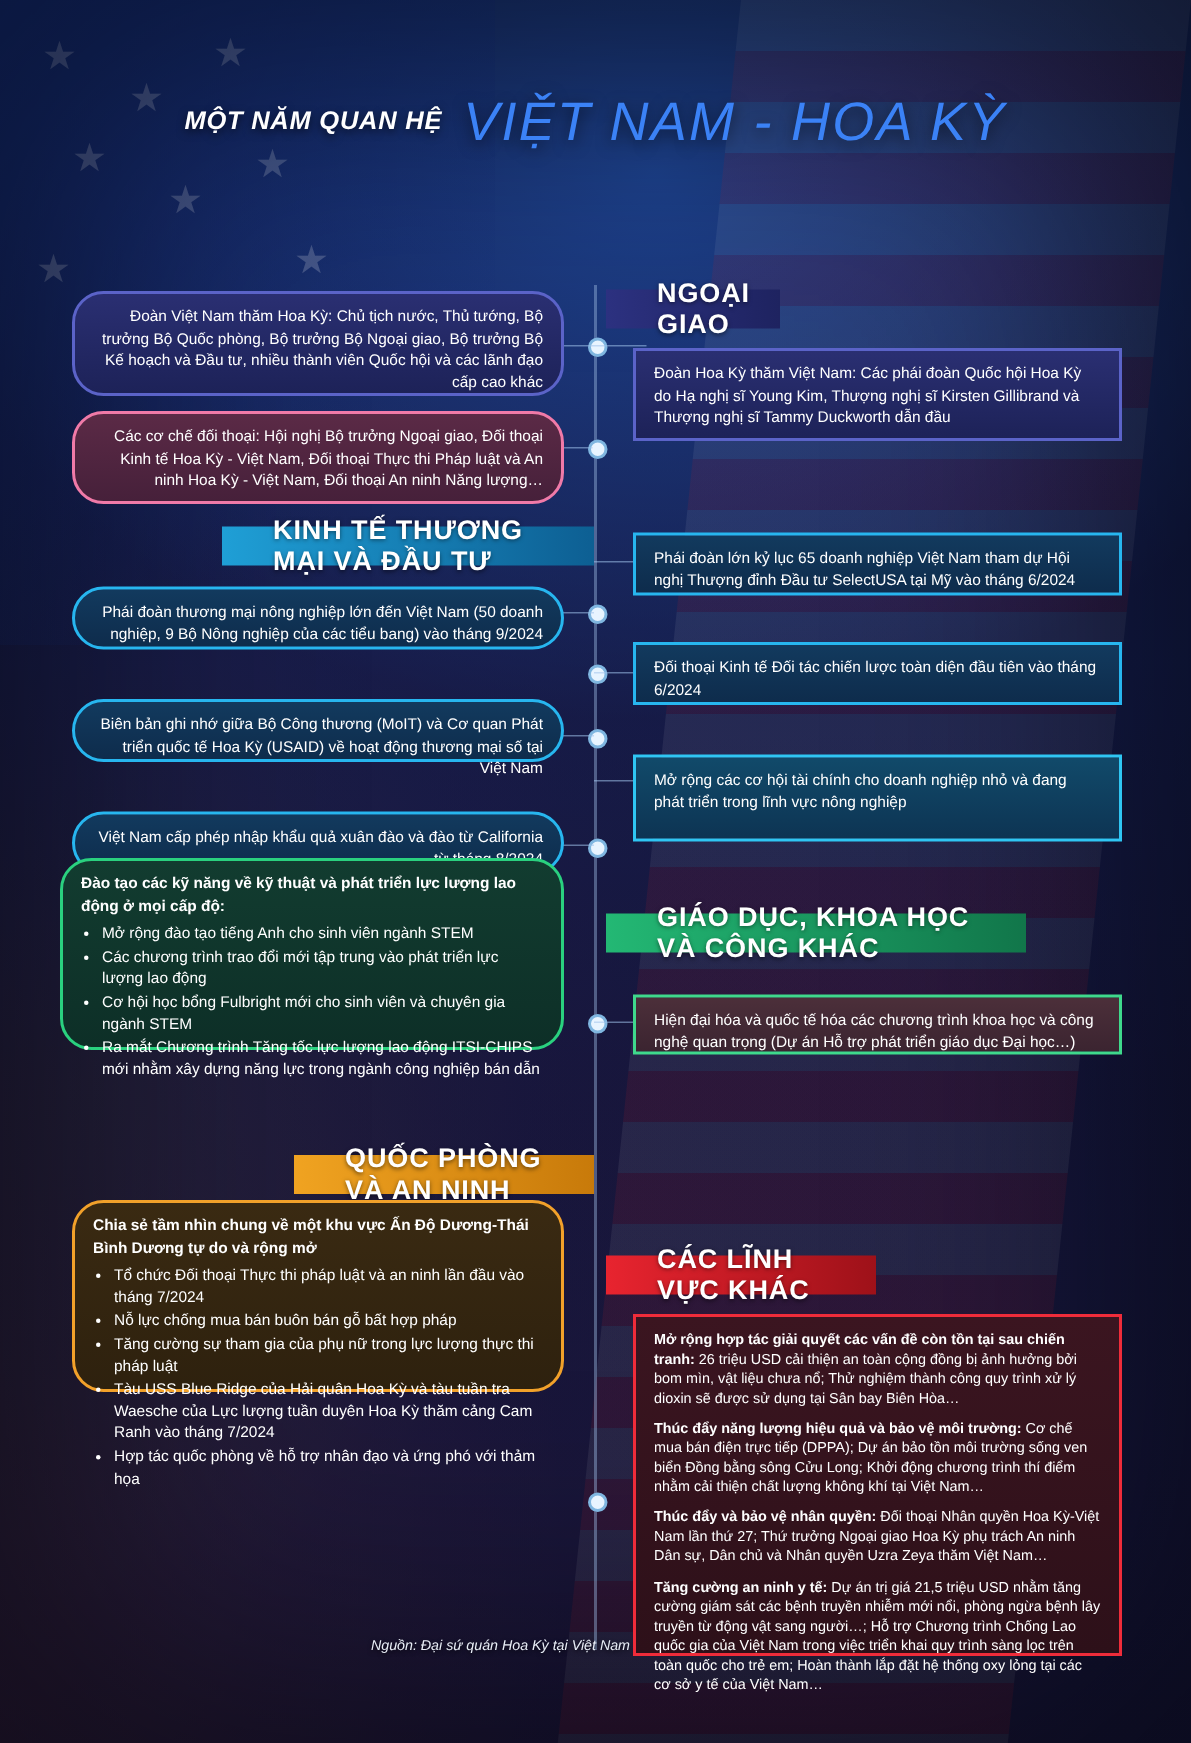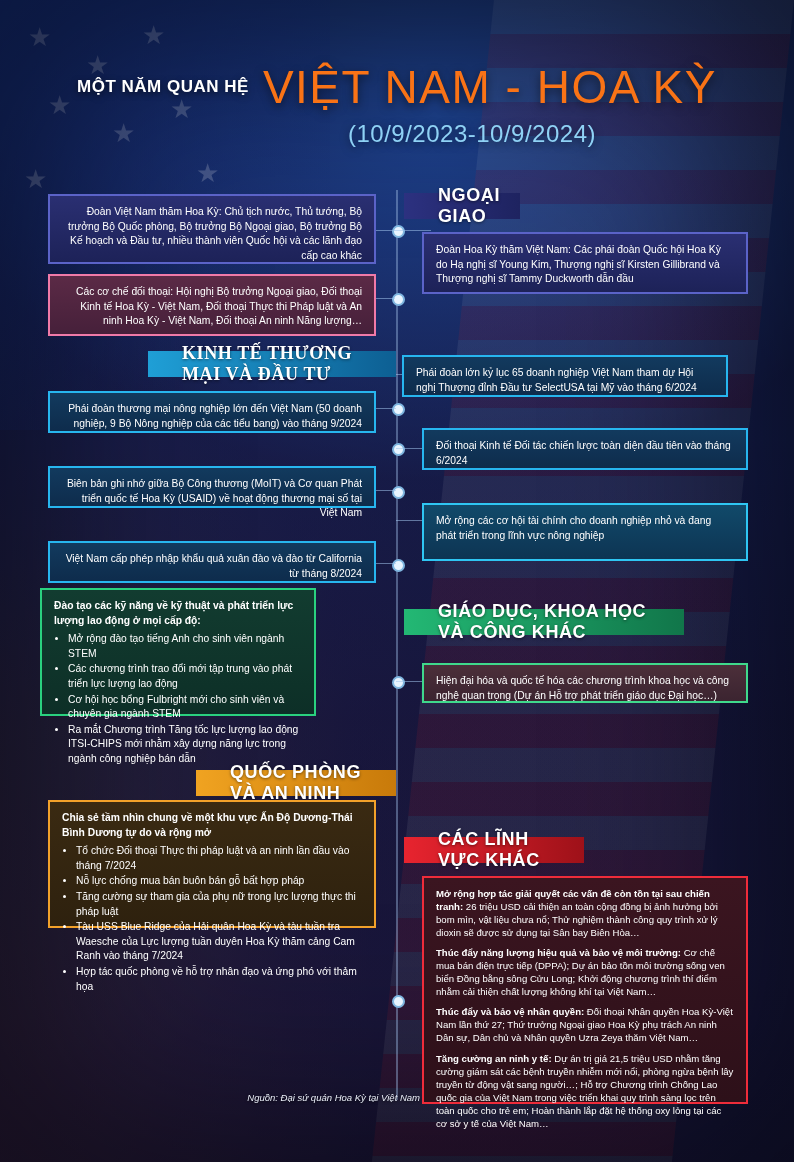--- a/index.html
+++ b/index.html
@@ -35,31 +35,31 @@
       rgba(255,255,255,.09) 0px, rgba(255,255,255,.09) 34px,
       rgba(200,30,40,.16) 34px, rgba(200,30,40,.16) 68px);
     opacity:.75;
     transform:skewX(-6deg);
     transform-origin:top right;
   }
   .vignette{position:absolute;inset:0;box-shadow:inset 0 0 180px 60px rgba(0,0,0,.45);}
   .star{position:absolute;color:rgba(255,255,255,.20);font-size:26px;line-height:1;}
 
   
-  #header{position:absolute;left:0;top:60px;width:794px;text-align:center;}
+  #header{position:absolute;left:0;top:60px;width:794px;text-align:center;font-style:italic;}
   .h-left{
     display:inline-block;vertical-align:middle;text-align:right;
     color:#ffffff;font-weight:bold;line-height:1.35;letter-spacing:.5px;
     text-shadow:0 2px 6px rgba(0,0,0,.6);
   }
   .h-l1{font-size:17px;}
   .h-l2{font-size:17px;}
   .h-right{
     display:inline-block;vertical-align:middle;margin-left:14px;
-    font-size:46px;font-weight:300;color:#f97316;letter-spacing:1.5px;
+    font-size:36px;font-weight:300;color:#3b82f6;letter-spacing:1.5px;
     text-shadow:0 3px 10px rgba(0,0,0,.55);
   }
   .h-dates{
     margin-top:6px;text-align:center;
     font-size:24px;color:#8fd2f5;letter-spacing:.5px;
     padding-left:150px;
     text-shadow:0 2px 8px rgba(0,0,0,.55);
   }
 
   
@@ -67,21 +67,21 @@
   .dot{position:absolute;width:9px;height:9px;border-radius:50%;background:#e8f4ff;border:2px solid #7fb6e0;}
   .connector{position:absolute;height:1px;background:rgba(160,195,235,.55);}
 
   
   .card{position:absolute;color:#fff;box-sizing:border-box;}
   .card .inner{
     box-sizing:border-box;width:100%;height:100%;
     padding:9px 12px;
     font-size:10.3px;line-height:1.42;
   }
-  .card.left .inner{text-align:right;}
+  .card.left .inner{text-align:right;border-radius:21px;}
   .card.right .inner{text-align:left;}
 
   
   .sk-navy  .inner{background:linear-gradient(180deg,#2a2f72,#1d2258);border:2px solid #5b63c8;}
   .sk-rose  .inner{background:linear-gradient(180deg,#5b2a46,#46203a);border:2px solid #f07aa8;}
   .sk-cyan  .inner{background:linear-gradient(180deg,#123a5e,#0e2c4c);border:2px solid #27b6ef;}
   .sk-cyanp .inner{background:linear-gradient(180deg,#114a6a,#0d3453);border:2px solid #2fc6f3;}
   .sk-green .inner{background:linear-gradient(180deg,#123c30,#0d2f27);border:2px solid #2ad17f;}
   .sk-greenl .inner{background:linear-gradient(180deg,#4c2f3a,#3b2430);border:2px solid #3fd98c;}
   .sk-orange .inner{background:linear-gradient(180deg,#3a2a12,#2e210e);border:2px solid #f2a12a;}
@@ -90,21 +90,21 @@
   .shadow{position:absolute;left:5px;top:6px;width:100%;height:100%;background:rgba(0,0,0,.35);z-index:-1;}
 
   
   .banner{
     position:absolute;color:#fff;font-weight:bold;font-size:18px;
     letter-spacing:.6px;display:flex;align-items:center;
     padding:0 34px;height:26px;box-sizing:border-box;
     text-shadow:0 1px 3px rgba(0,0,0,.5);
   }
   .bn-navy{background:linear-gradient(90deg,#2c3180,#1e2360);}
-  .bn-cyan{background:linear-gradient(90deg,#1f9fd6,#0d5f93);font-family:Liberation Serif, serif;}
+  .bn-cyan{background:linear-gradient(90deg,#1f9fd6,#0d5f93);}
   .bn-green{background:linear-gradient(90deg,#23b874,#11764a);}
   .bn-orange{background:linear-gradient(90deg,#f0a321,#c87a0a);}
   .bn-red{background:linear-gradient(90deg,#e8242f,#9e1119);}
 
   .bullets{margin:4px 0 0 0;padding-left:14px;}
   .bullets li{margin:1px 0;}
   .card.left .bullets{padding-left:0;padding-right:14px;list-style-position:inside;}
   .b-title{font-weight:bold;}
 
   #source{
@@ -132,21 +132,20 @@
     <span class="star" style="left:138px;top:236px;">★</span>
   </div>
   <div class="bg-stripes"></div>
   <div class="vignette"></div>
 </div>
 
 <div id="header">
   <div class="h-left">
     <div class="h-l1">MỘT NĂM QUAN HỆ</div>
   </div><div class="h-right">VIỆT NAM - HOA KỲ</div>
-  <div class="h-dates">(10/9/2023-10/9/2024)</div>
 </div>
 
 <div id="spine"></div>
 
 <div class="dot" style="left:392px;top:225px;"></div>
 <div class="dot" style="left:392px;top:293px;"></div>
 <div class="dot" style="left:392px;top:403px;"></div>
 <div class="dot" style="left:392px;top:443px;"></div>
 <div class="dot" style="left:392px;top:486px;"></div>
 <div class="dot" style="left:392px;top:559px;"></div>
@@ -175,21 +174,21 @@
   <div class="inner">Đoàn Hoa Kỳ thăm Việt Nam: Các phái đoàn Quốc hội Hoa Kỳ do Hạ nghị sĩ Young Kim, Thượng nghị sĩ Kirsten Gillibrand và Thượng nghị sĩ Tammy Duckworth dẫn đầu</div>
 </div>
 
 <div class="card left sk-rose" style="left:48px;top:274px;width:328px;height:62px;">
   <div class="shadow"></div>
   <div class="inner">Các cơ chế đối thoại: Hội nghị Bộ trưởng Ngoại giao, Đối thoại Kinh tế Hoa Kỳ - Việt Nam, Đối thoại Thực thi Pháp luật và An ninh Hoa Kỳ - Việt Nam, Đối thoại An ninh Năng lượng…</div>
 </div>
 
 <div class="banner bn-cyan" style="left:148px;top:351px;width:248px;justify-content:center;">KINH TẾ THƯƠNG MẠI VÀ ĐẦU TƯ</div>
 
-<div class="card right sk-cyan" style="left:402px;top:355px;width:326px;height:42px;">
+<div class="card right sk-cyan" style="left:422px;top:355px;width:326px;height:42px;">
   <div class="shadow"></div>
   <div class="inner">Phái đoàn lớn kỷ lục 65 doanh nghiệp Việt Nam tham dự Hội nghị Thượng đỉnh Đầu tư SelectUSA tại Mỹ vào tháng 6/2024</div>
 </div>
 
 <div class="card left sk-cyan" style="left:48px;top:391px;width:328px;height:42px;">
   <div class="shadow"></div>
   <div class="inner">Phái đoàn thương mại nông nghiệp lớn đến Việt Nam (50 doanh nghiệp, 9 Bộ Nông nghiệp của các tiểu bang) vào tháng 9/2024</div>
 </div>
 
 <div class="card right sk-cyan" style="left:422px;top:428px;width:326px;height:42px;">
@@ -207,21 +206,21 @@
   <div class="inner">Mở rộng các cơ hội tài chính cho doanh nghiệp nhỏ và đang phát triển trong lĩnh vực nông nghiệp</div>
 </div>
 
 <div class="card left sk-cyan" style="left:48px;top:541px;width:328px;height:42px;">
   <div class="shadow"></div>
   <div class="inner">Việt Nam cấp phép nhập khẩu quả xuân đào và đào từ California từ tháng 8/2024</div>
 </div>
 
 <div class="banner bn-green" style="left:404px;top:609px;width:280px;">GIÁO DỤC, KHOA HỌC VÀ CÔNG KHÁC</div>
 
-<div class="card left sk-green" style="left:40px;top:588px;width:276px;height:128px;">
+<div class="card left sk-green" style="left:40px;top:572px;width:336px;height:128px;">
   <div class="shadow"></div>
   <div class="inner" style="text-align:left;">
     <div class="b-title">Đào tạo các kỹ năng về kỹ thuật và phát triển lực lượng lao động ở mọi cấp độ:</div>
     <ul class="bullets" style="list-style-position:outside;padding-left:14px;padding-right:0;">
       <li>Mở rộng đào tạo tiếng Anh cho sinh viên ngành STEM</li>
       <li>Các chương trình trao đổi mới tập trung vào phát triển lực lượng lao động</li>
       <li>Cơ hội học bổng Fulbright mới cho sinh viên và chuyên gia ngành STEM</li>
       <li>Ra mắt Chương trình Tăng tốc lực lượng lao động ITSI-CHIPS mới nhằm xây dựng năng lực trong ngành công nghiệp bán dẫn</li>
     </ul>
   </div>

